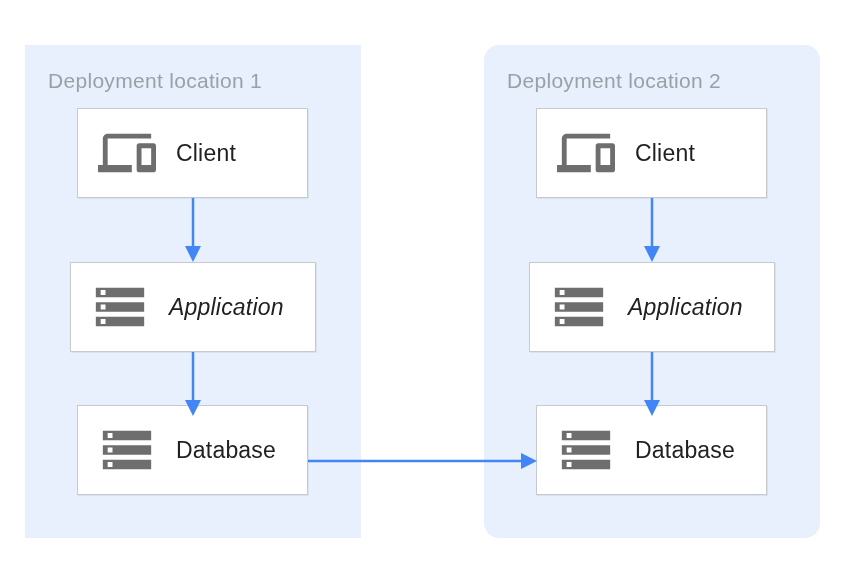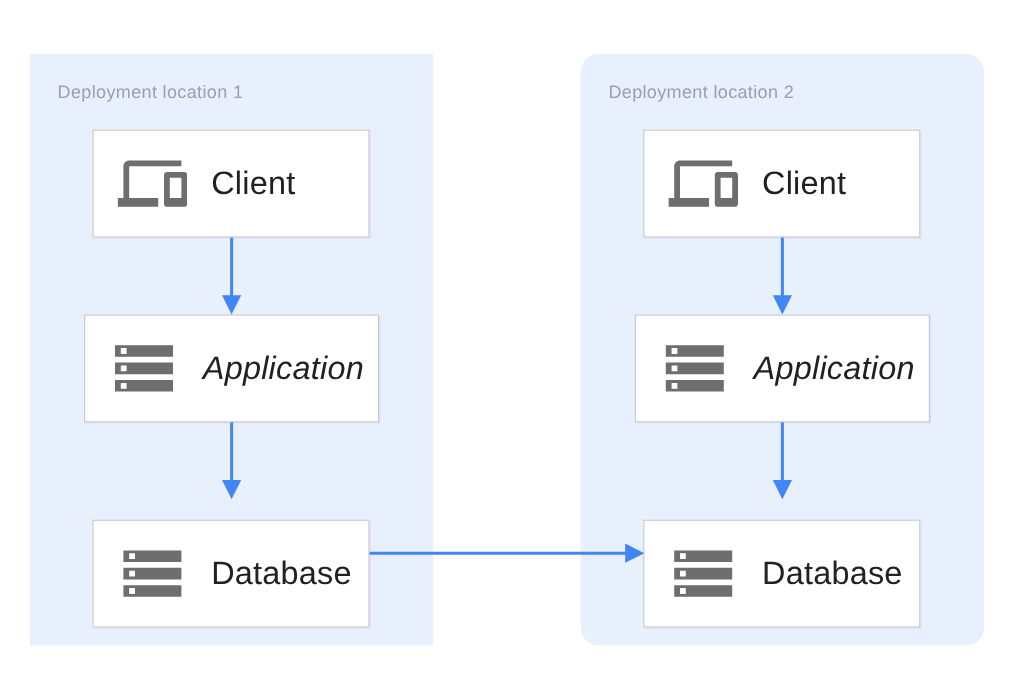--- a/index.html
+++ b/index.html
@@ -22,52 +22,52 @@
     height: 493px;
     background: var(--panel_bg, #e8f0fe);
   }
   .panel-1 { left: 25px; }
   .panel-2 { left: 484px; border-radius: 15px; }
   .panel-title {
     position: absolute;
     left: 23px;
     top: 24px;
     margin: 0;
-    font-size: 15px;
+    font-size: 21px;
     font-weight: 400;
     letter-spacing: 0.3px;
     color: var(--panel_title, #9aa0a6);
     white-space: nowrap;
   }
   .node {
     position: absolute;
     height: 90px;
     box-sizing: border-box;
     background: var(--node_bg, #ffffff);
     border: 1px solid var(--node_border, #c6c9cd);
     box-shadow: 1px 1px 0 rgba(60,64,67,0.08);
     display: flex;
     align-items: center;
     padding-left: 20px;
   }
   .node-top { top: 63px; }
   .node-mid { top: 217px; font-style: italic; }
-  .node-bot { top: 388px; }
+  .node-bot { top: 360px; }
   .node-w231 { width: 231px; left: 52px; }
   .node-w246 { width: 246px; left: 45px; }
   .node-icon { flex: 0 0 auto; line-height: 0; }
   .node-icon svg {
     display: block;
     width: 58px;
     height: 58px;
     fill: var(--icon, #6e6e6e);
   }
   .node-label {
     margin-left: 20px;
-    font-size: 27px;
+    font-size: 23px;
     letter-spacing: 0.2px;
     color: var(--node_label, #212121);
     white-space: nowrap;
   }
   .arrows {
     position: absolute;
     left: 0;
     top: 0;
     width: 852px;
     height: 578px;

